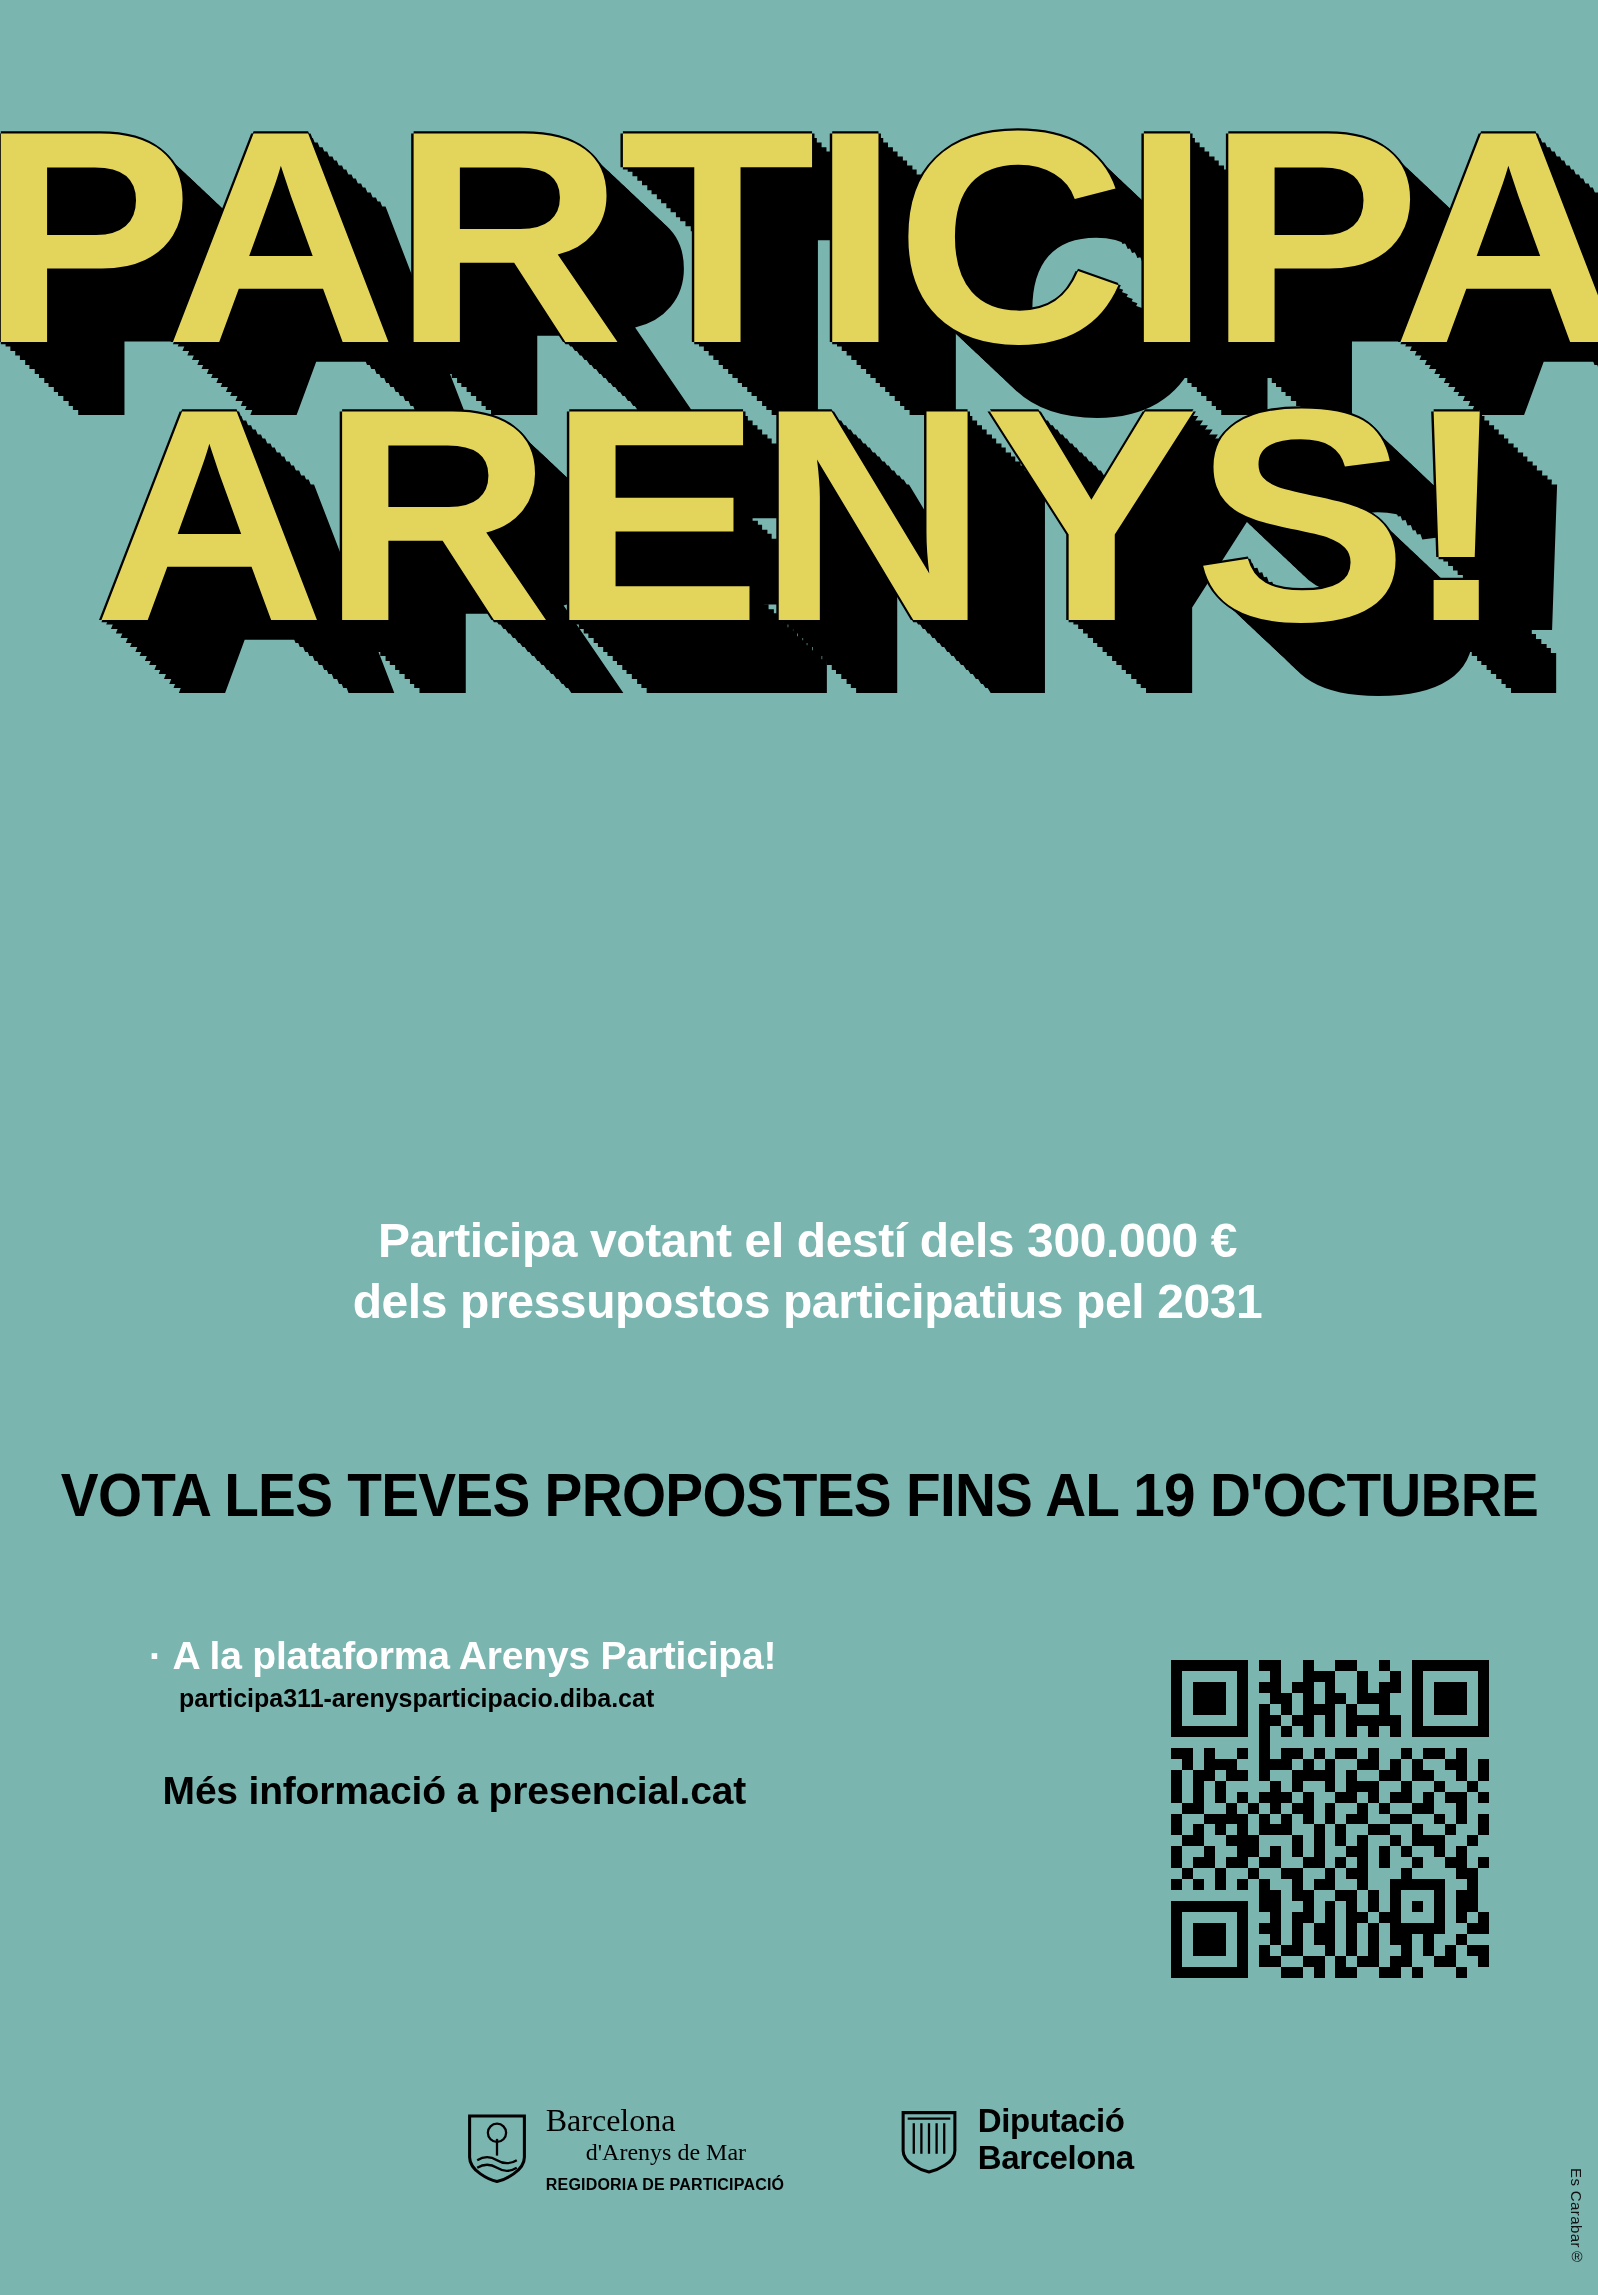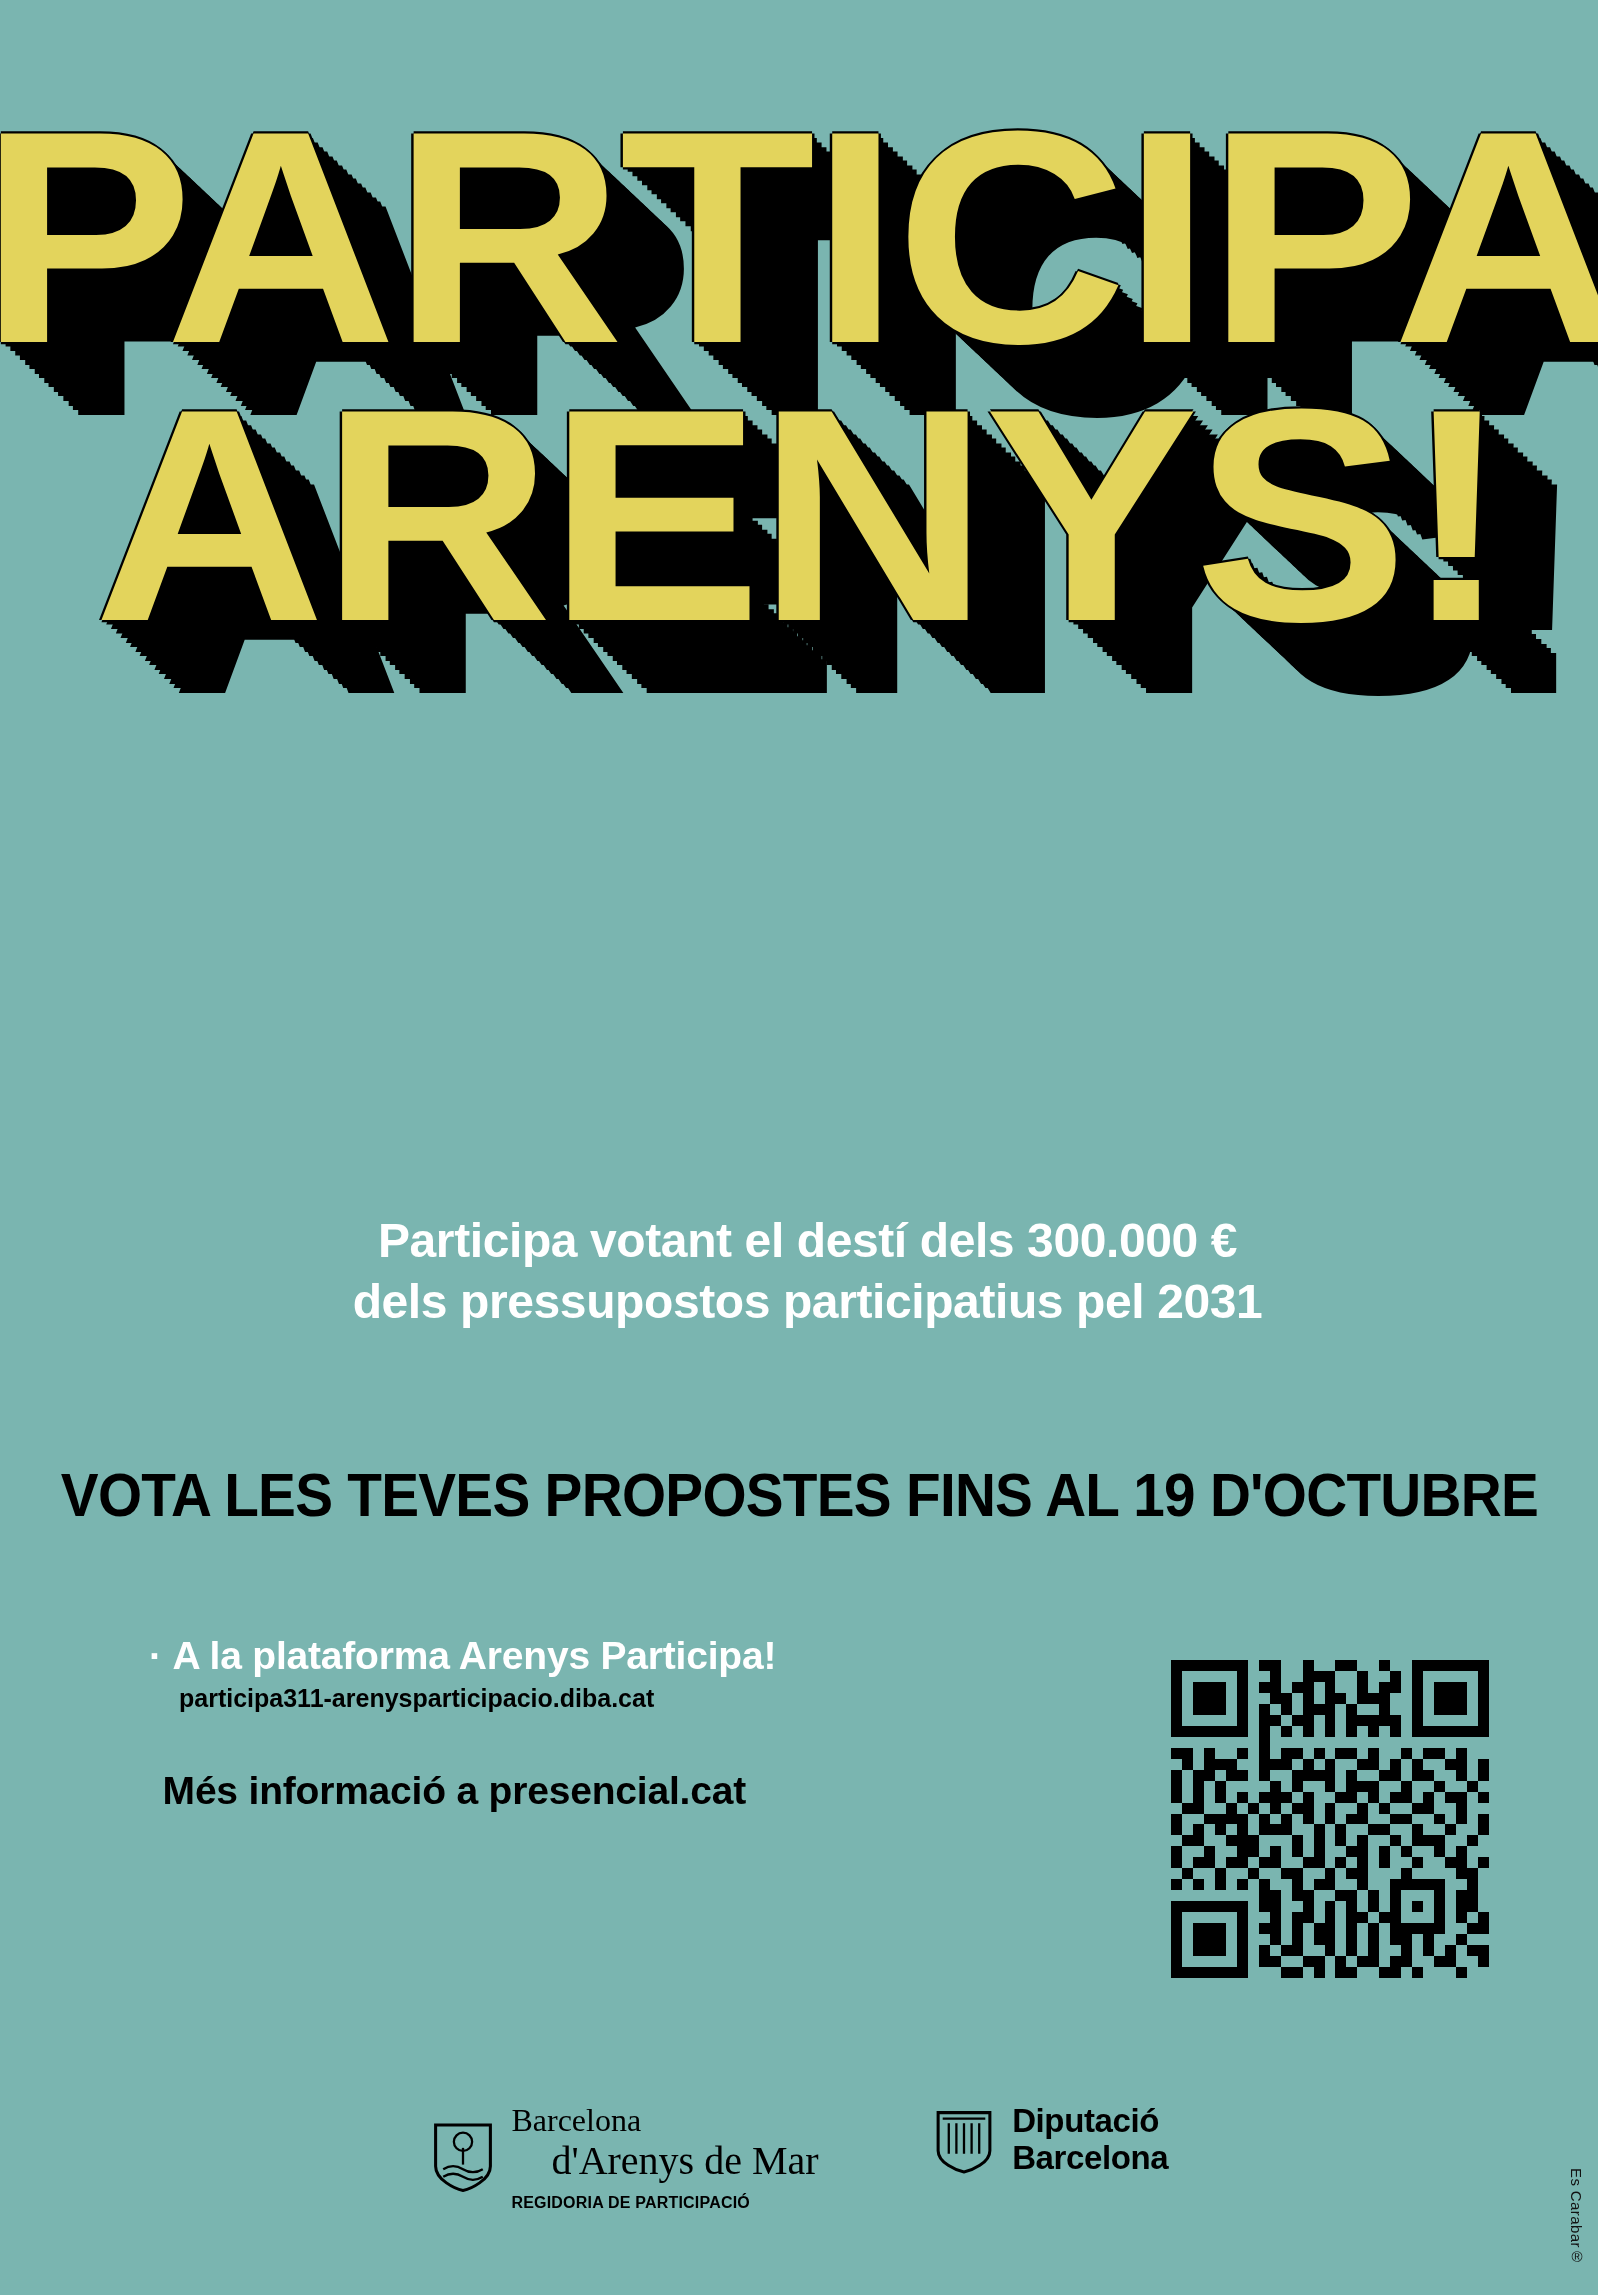--- a/index.html
+++ b/index.html
@@ -164,21 +164,21 @@
     color: #000;
     line-height: 1.12;
   }
   .logo-text .l1 {
     font-family: "Liberation Serif", serif;
     font-size: 32px;
     font-weight: normal;
   }
   .logo-text .l2 {
     font-family: "Liberation Serif", serif;
-    font-size: 40px;
+    font-size: 24px;
     font-weight: normal;
     margin-left: 40px;
   }
   .logo-text .l3 {
     font-size: 16px;
     font-weight: bold;
     margin-top: 10px;
     letter-spacing: 0.2px;
   }
   .logo-diba .d1,

